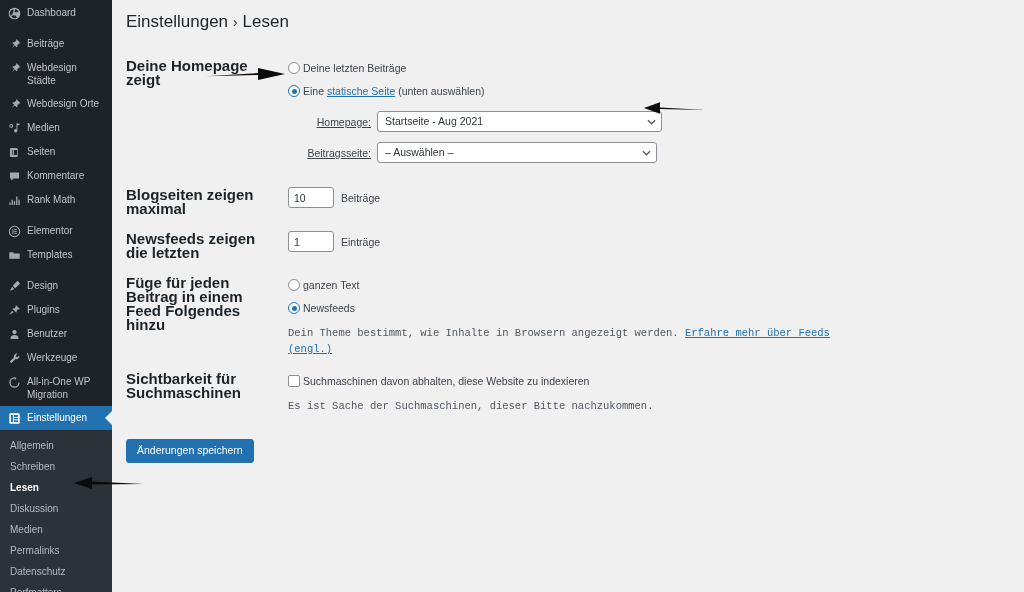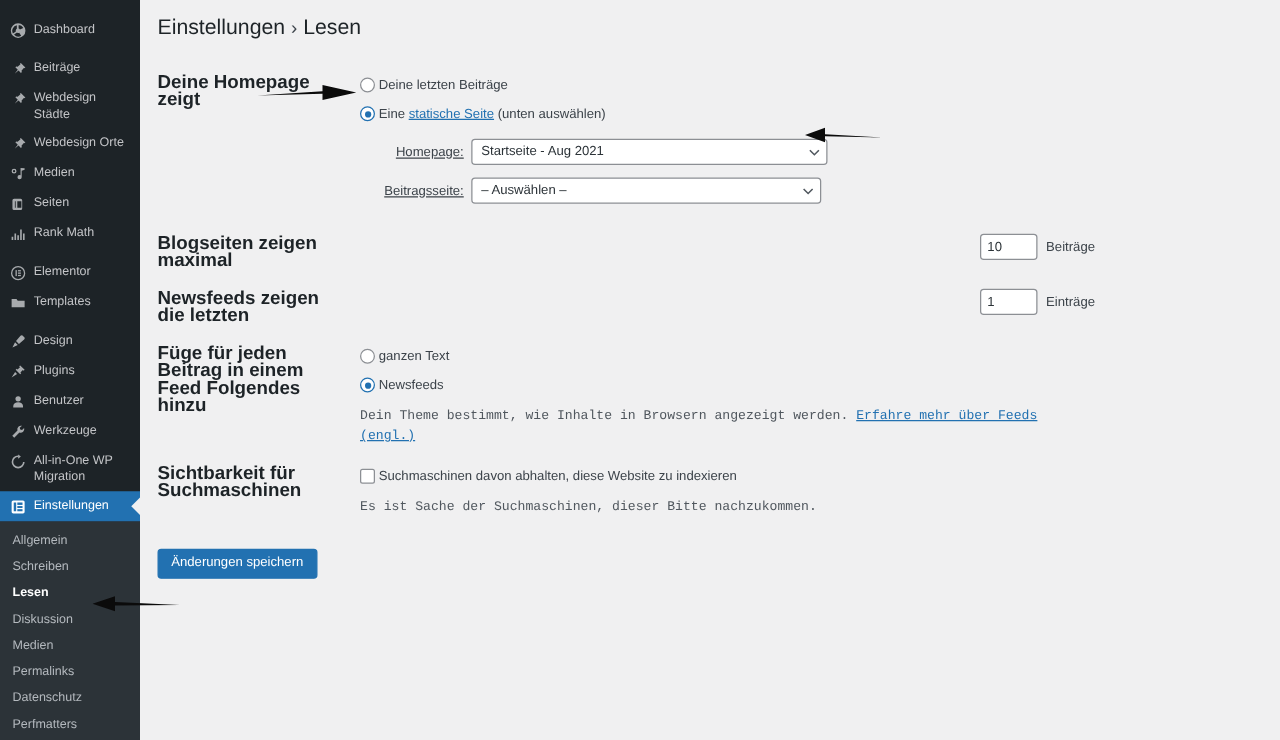--- a/index.html
+++ b/index.html
@@ -20,21 +20,21 @@
   
   #adminmenu {
     width: 112px;
     min-width: 112px;
     height: 592px;
     background: #1d2327;
     color: #c3c4c7;
     font-size: 10px;
     position: relative;
     overflow: hidden;
-    padding-top: 12px;
+    padding-top: 1px;
   }
   .menu-item {
     display: flex;
     align-items: flex-start;
     gap: 6px;
     padding: 5px 6px 5px 7px;
     color: #c3c4c7;
     line-height: 13px;
     cursor: pointer;
     position: relative;
@@ -201,21 +201,21 @@
   .wpselect.w1 { width: 285px; }
   .wpselect.w2 { width: 280px; }
   .wpselect .chev {
     position: absolute;
     right: 7px; top: 50%;
     margin-top: -3px;
     width: 7px; height: 7px;
   }
   .wpselect .chev svg { display: block; }
 
-  .num-wrap { display: flex; align-items: center; gap: 7px; justify-content: flex-end; }
+  .num-wrap { display: flex; align-items: center; gap: 7px; }
   input.small-text {
     width: 46px;
     height: 21px;
     border: 1px solid #8c8f94;
     border-radius: 3px;
     background: #fff;
     font-size: 10.5px;
     font-family: "Liberation Sans", sans-serif;
     color: #2c3338;
     padding: 0 5px;
@@ -304,20 +304,28 @@
 
     <div class="menu-item">
       <span class="mi-icon">
         <svg width="13" height="13" viewBox="0 0 20 20" fill="currentColor">
             <path d="M5 3h8a2 2 0 012 2v10a2 2 0 01-2 2H5a2 2 0 01-2-2V5a2 2 0 012-2zm1 3v8h1V6H6zm3 0v8h5V6H9z"></path>
           </svg>
       </span>
       <span class="mi-label">Seiten</span>
     </div>
 
+    <div class="menu-item">
+      <span class="mi-icon">
+        <svg width="13" height="13" viewBox="0 0 20 20" fill="currentColor">
+            <path d="M3 4h14v9H8.5L5 16.5V13H3V4z"></path>
+          </svg>
+      </span>
+      <span class="mi-label">Kommentare</span>
+    </div>
 
     <div class="menu-item">
       <span class="mi-icon">
         <svg width="13" height="13" viewBox="0 0 20 20" fill="currentColor">
             <path d="M2 13h2v4H2v-4zm3.5-4h2v8h-2V9zM9 11h2v6H9v-6zm3.5-7h2v13h-2V4zM16 9h2v8h-2V9z"></path>
           </svg>
       </span>
       <span class="mi-label">Rank Math</span>
     </div>
 

